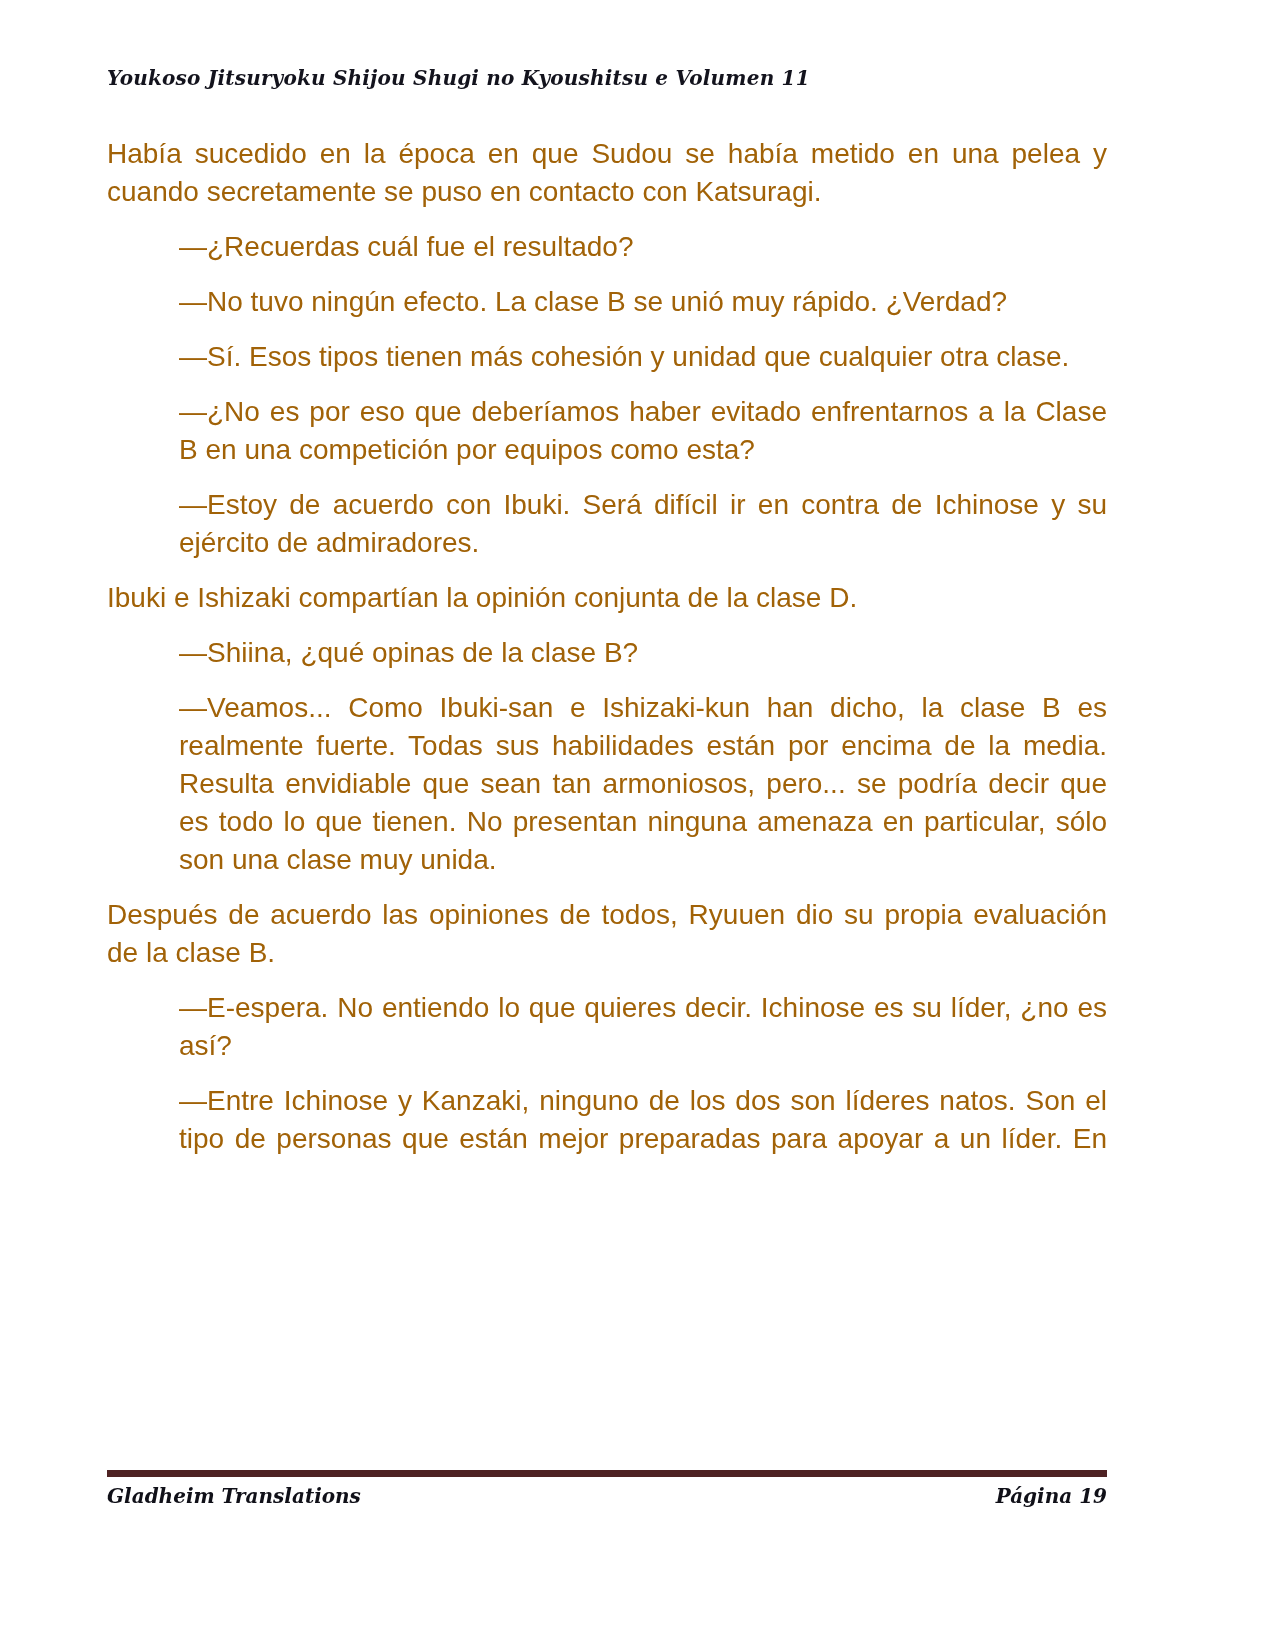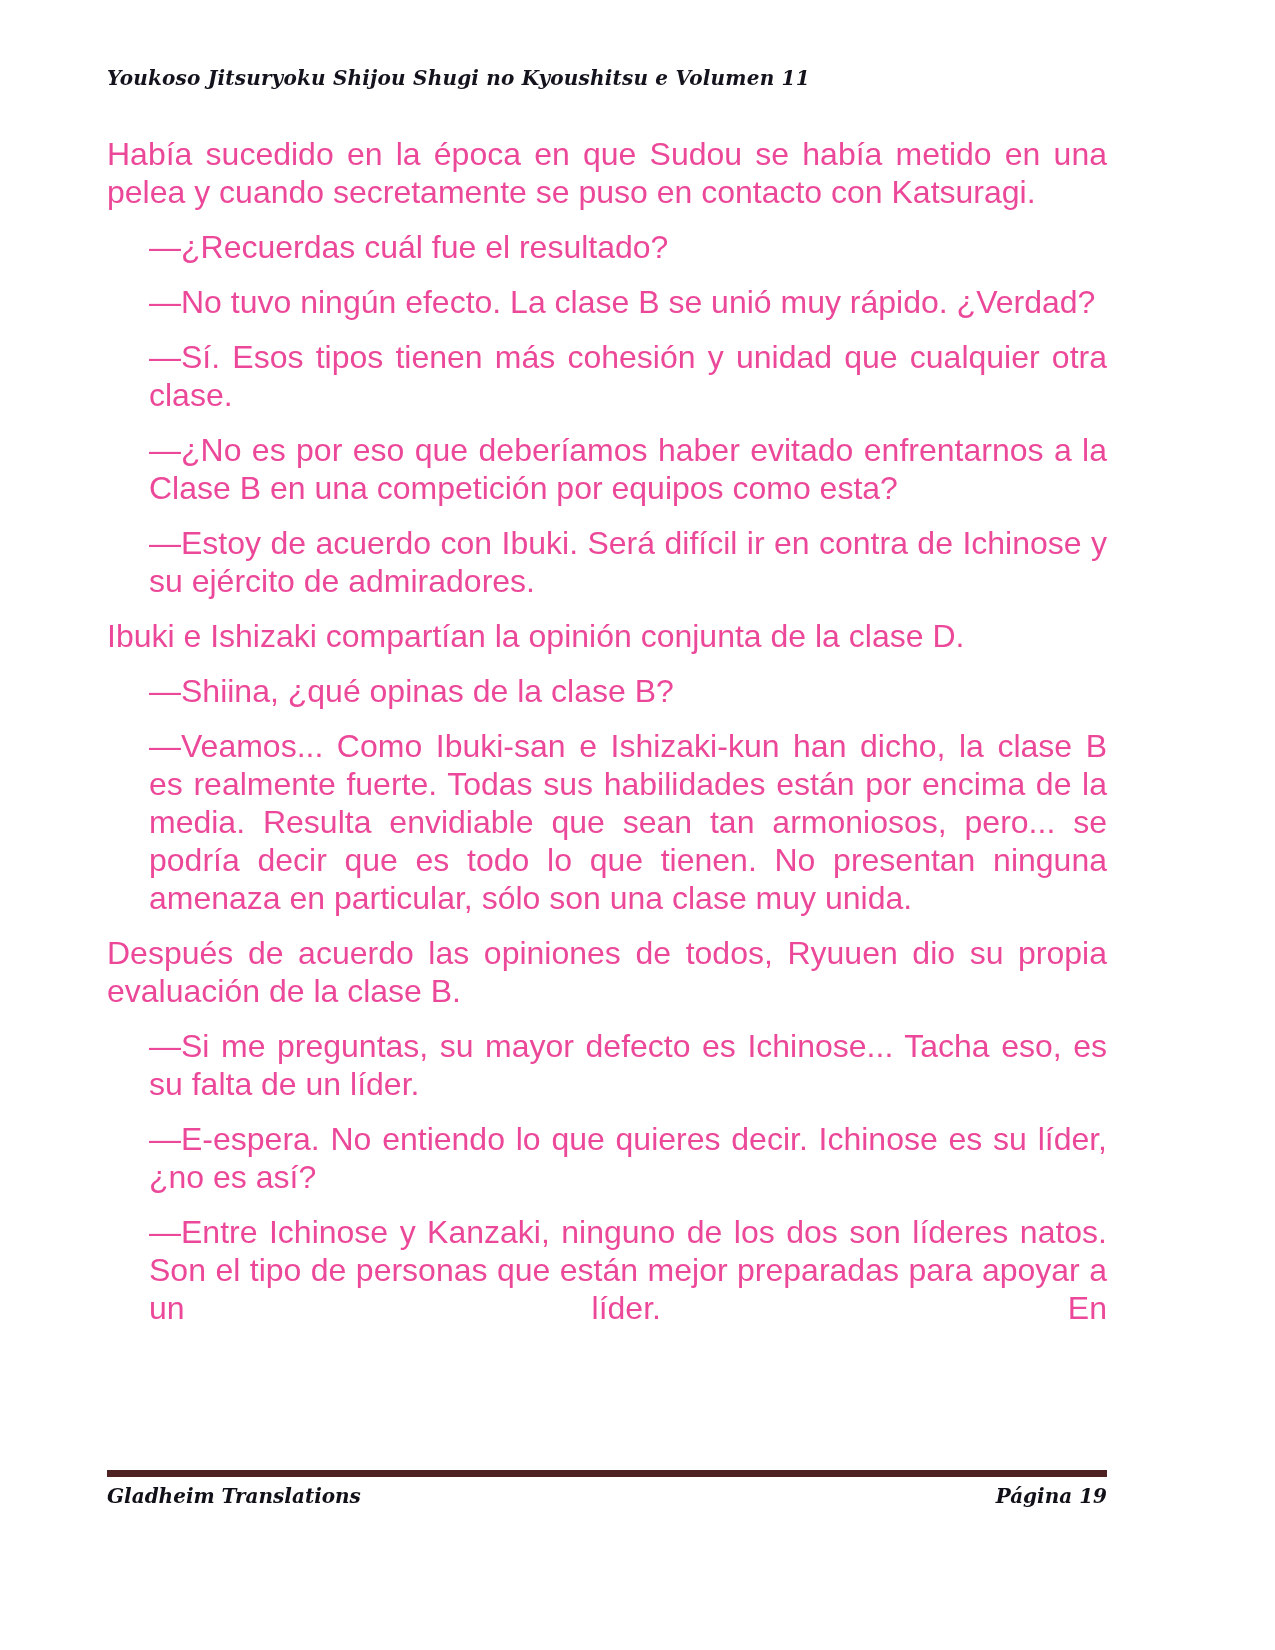--- a/index.html
+++ b/index.html
@@ -27,27 +27,27 @@
     color: #13131d;
     white-space: nowrap;
   }
   .doc-body {
     position: absolute;
     top: 135px;
     left: 107px;
     width: 1000px;
   }
   .para {
-    font-size: 32px;
+    font-size: 28px;
     line-height: 38px;
     text-align: justify;
     margin-bottom: 17px;
-    color: #ec4899;
+    color: #a16207;
   }
-  .para.indent { margin-left: 42px; }
+  .para.indent { margin-left: 72px; }
   .para:last-child { text-align-last: justify; }
   .footer {
     position: absolute;
     left: 107px;
     width: 1000px;
     top: 1470px;
   }
   .footer-rule {
     height: 4px;
     border-top: 5px solid var(--rule-color, #4e2223);
@@ -78,21 +78,20 @@
       <p class="para">Había sucedido en la época en que Sudou se había metido en una pelea y cuando secretamente se puso en contacto con Katsuragi.</p>
       <p class="para indent">—¿Recuerdas cuál fue el resultado?</p>
       <p class="para indent">—No tuvo ningún efecto. La clase B se unió muy rápido. ¿Verdad?</p>
       <p class="para indent">—Sí. Esos tipos tienen más cohesión y unidad que cualquier otra clase.</p>
       <p class="para indent">—¿No es por eso que deberíamos haber evitado enfrentarnos a la Clase B en una competición por equipos como esta?</p>
       <p class="para indent">—Estoy de acuerdo con Ibuki. Será difícil ir en contra de Ichinose y su ejército de admiradores.</p>
       <p class="para">Ibuki e Ishizaki compartían la opinión conjunta de la clase D.</p>
       <p class="para indent">—Shiina, ¿qué opinas de la clase B?</p>
       <p class="para indent">—Veamos... Como Ibuki-san e Ishizaki-kun han dicho, la clase B es realmente fuerte. Todas sus habilidades están por encima de la media. Resulta envidiable que sean tan armoniosos, pero... se podría decir que es todo lo que tienen. No presentan ninguna amenaza en particular, sólo son una clase muy unida.</p>
       <p class="para">Después de acuerdo las opiniones de todos, Ryuuen dio su propia evaluación de la clase B.</p>
-      <p class="para indent">—Si me preguntas, su mayor defecto es Ichinose... Tacha eso, es su falta de un líder.</p>
       <p class="para indent">—E-espera. No entiendo lo que quieres decir. Ichinose es su líder, ¿no es así?</p>
       <p class="para indent">—Entre Ichinose y Kanzaki, ninguno de los dos son líderes natos. Son el tipo de personas que están mejor preparadas para apoyar a un líder. En</p>
     </div>
 
   <div class="footer">
     <div class="footer-rule"></div>
     <div class="footer-row">
       <span>Gladheim Translations</span>
       <span>Página 19</span>
     </div>

